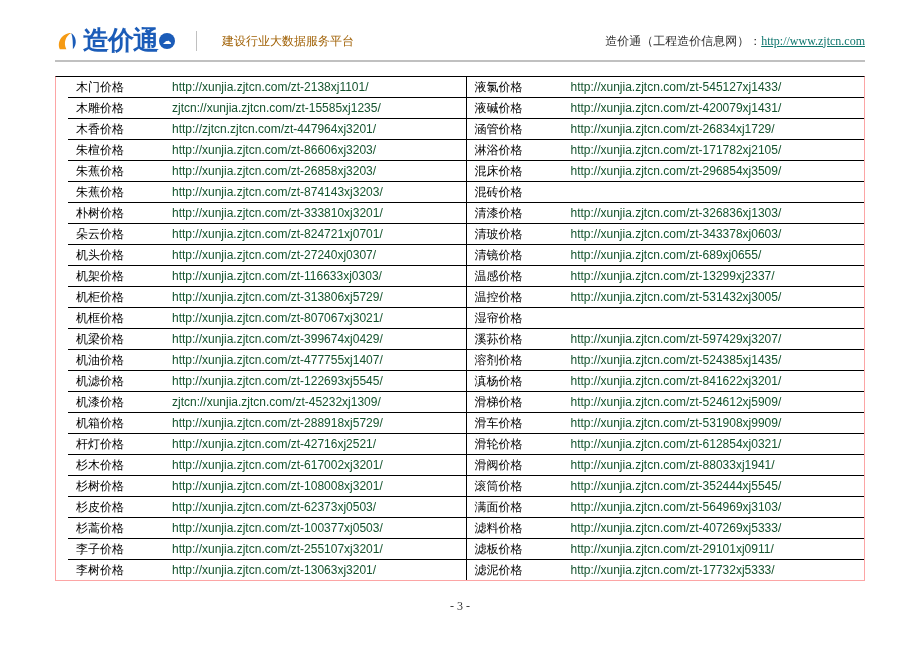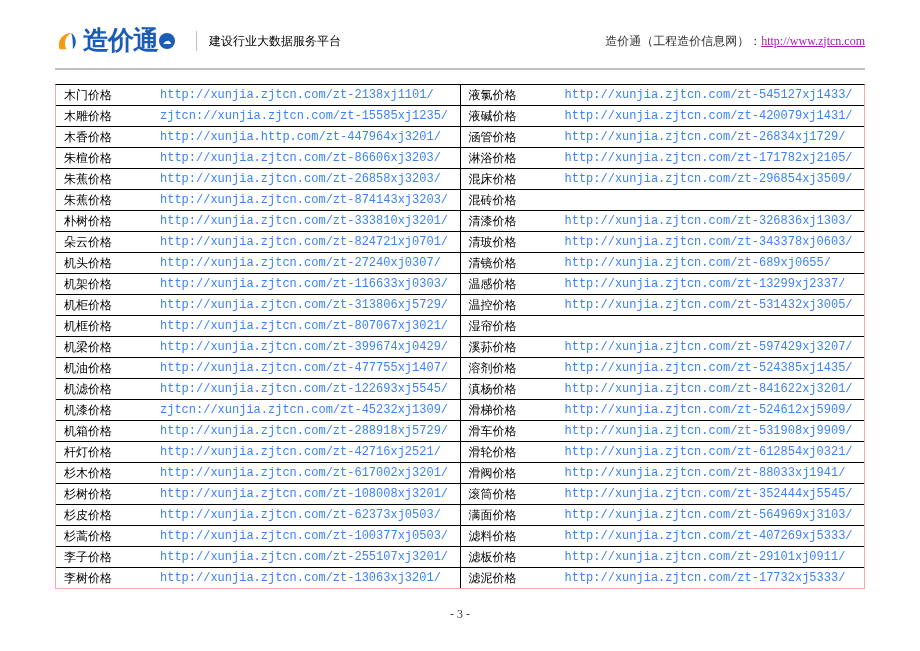--- a/index.html
+++ b/index.html
@@ -11,21 +11,21 @@
     box-sizing: border-box;
   }
   .page {
     padding: 28px 55px 12px 55px;
   }
   .header {
     display: flex;
     align-items: center;
     justify-content: space-between;
     border-bottom: 2px solid #c0c0c0;
-    padding-bottom: 14px;
+    padding-bottom: 6px;
     margin-bottom: 14px;
   }
   .brand {
     display: flex;
     align-items: center;
   }
   .logo {
     display: flex;
     align-items: center;
     margin-right: 10px;
@@ -62,36 +62,38 @@
     box-shadow: 0 0 0 1px #1b5cb8;
   }
   .divider {
     width: 1px;
     height: 20px;
     background: #c0c0c0;
     margin: 0 12px;
   }
   .tagline {
     font-size: 12px;
-    color: #000000;
+    color: #a16207;
     font-family: "SimSun", serif;
+    margin-left: 13px;
   }
   .header-right {
     font-size: 12px;
     color: #333;
     font-family: "SimSun", serif;
   }
   .header-right a {
-    color: #a21caf;
+    color: #0f766e;
     text-decoration: underline;
   }
   .tables {
     display: flex;
     border: 1px solid #fca5a5;
     border-top: 1px solid #000;
+    padding-left: 12px;
   }
   .col {
     flex: 1;
   }
   .col:first-child {
     border-right: 1px solid #000;
   }
   .row {
     display: flex;
     border-bottom: 1px solid #000;
@@ -103,22 +105,22 @@
   }
   .cell-name {
     width: 100px;
     padding: 4px 4px 4px 8px;
     color: #000;
     box-sizing: border-box;
   }
   .cell-url {
     flex: 1;
     padding: 4px 4px 4px 4px;
-    color: #3b82f6;
-    font-family: Liberation Mono, monospace;
+    color: #14532d;
+    font-family: Liberation Sans, sans-serif;
     word-break: break-all;
     box-sizing: border-box;
   }
   .page-number {
     text-align: center;
     font-size: 12px;
     color: #333;
     margin-top: 18px;
     font-family: "SimSun", serif;
   }
@@ -152,21 +154,21 @@
         <div class="row">
           <div class="cell-name">木门价格</div>
           <div class="cell-url">http://xunjia.zjtcn.com/zt-2138xj1101/</div>
         </div>
         <div class="row">
           <div class="cell-name">木雕价格</div>
           <div class="cell-url">zjtcn://xunjia.zjtcn.com/zt-15585xj1235/</div>
         </div>
         <div class="row">
           <div class="cell-name">木香价格</div>
-          <div class="cell-url">http://xunjia.http.com/zt-447964xj3201/</div>
+          <div class="cell-url">http://zjtcn.zjtcn.com/zt-447964xj3201/</div>
         </div>
         <div class="row">
           <div class="cell-name">朱楦价格</div>
           <div class="cell-url">http://xunjia.zjtcn.com/zt-86606xj3203/</div>
         </div>
         <div class="row">
           <div class="cell-name">朱蕉价格</div>
           <div class="cell-url">http://xunjia.zjtcn.com/zt-26858xj3203/</div>
         </div>
         <div class="row">

